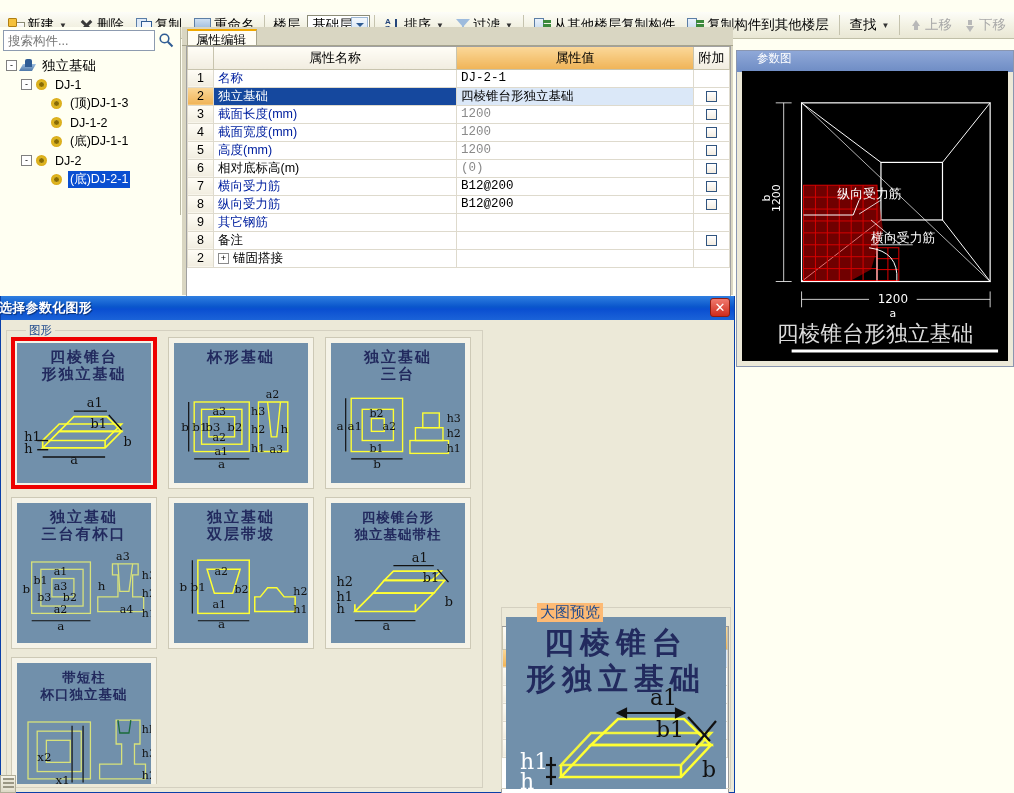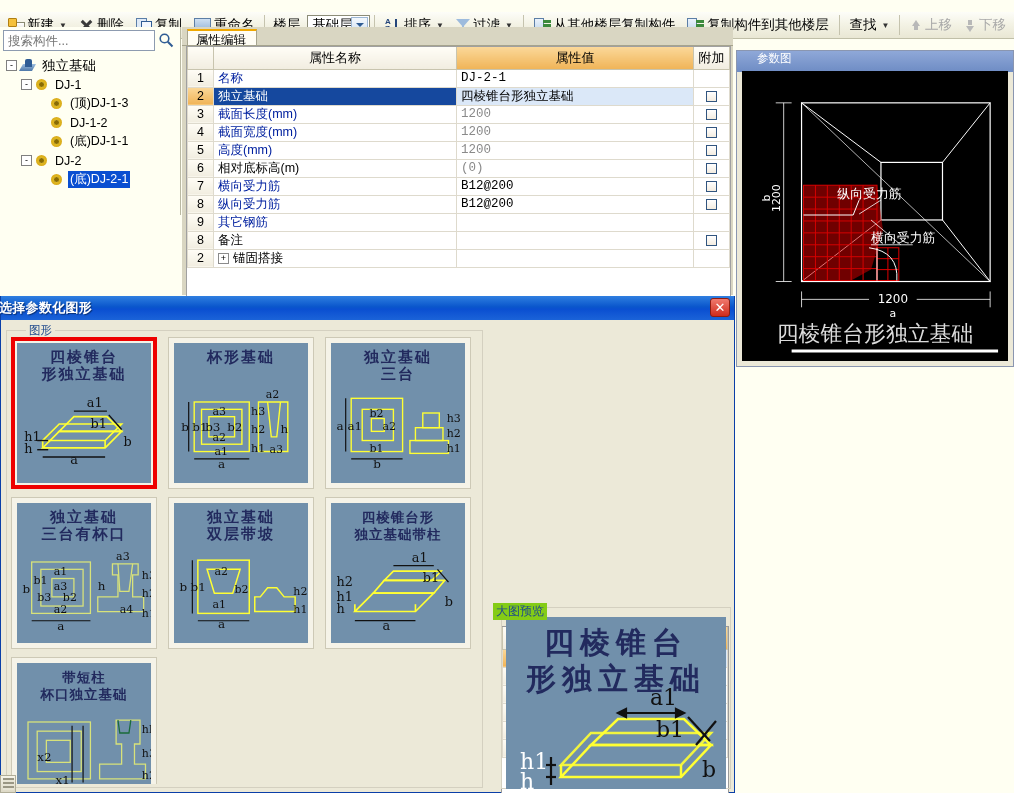--- a/index.html
+++ b/index.html
@@ -154,22 +154,22 @@
     border:1px solid #cdc9b6;padding:5px;cursor:pointer;}
   .tile.selected{border:4px solid #ee0000;padding:2px;}
   .tile-img{width:100%;height:100%;background:#7190ab;position:relative;overflow:hidden;}
   .tile-title{position:absolute;left:0;right:0;top:6px;text-align:center;color:#222a5e;
     font-size:15px;font-weight:bold;line-height:17px;letter-spacing:2px;
     font-family:"DejaVu Serif","Liberation Serif",serif;}
   .tile-title.sm{font-size:13.5px;letter-spacing:1px;}
   #dlgtable{position:absolute;left:500px;top:330px;width:228px;height:270px;
     background:#fff;border:1px solid #9a9a9a;overflow:hidden;}
   #preview-grp{position:absolute;left:500px;top:311px;width:230px;height:182px;}
-  #preview-label{position:absolute;left:492px;top:307px;font-size:12px;color:#1f4a8c;
-    background:#84cc16;padding:0 3px;z-index:3;}
+  #preview-label{position:absolute;left:536px;top:307px;font-size:15px;color:#1f4a8c;
+    background:#fdba74;padding:0 3px;z-index:3;}
   #preview-box{position:absolute;left:505px;top:321px;width:220px;height:172px;
     background:#7190ab;overflow:hidden;}
 
   
   #botscroll{position:absolute;left:0;top:775px;width:16px;height:18px;
     background:linear-gradient(#f6f4e9,#ddd9c6);border:1px solid #b0ad98;}
   #botscroll:after{content:"";position:absolute;left:2px;top:2px;width:11px;height:12px;
     background:repeating-linear-gradient(#9a9784 0 2px,#e8e5d5 2px 4px);}
 </style>
 </head>

